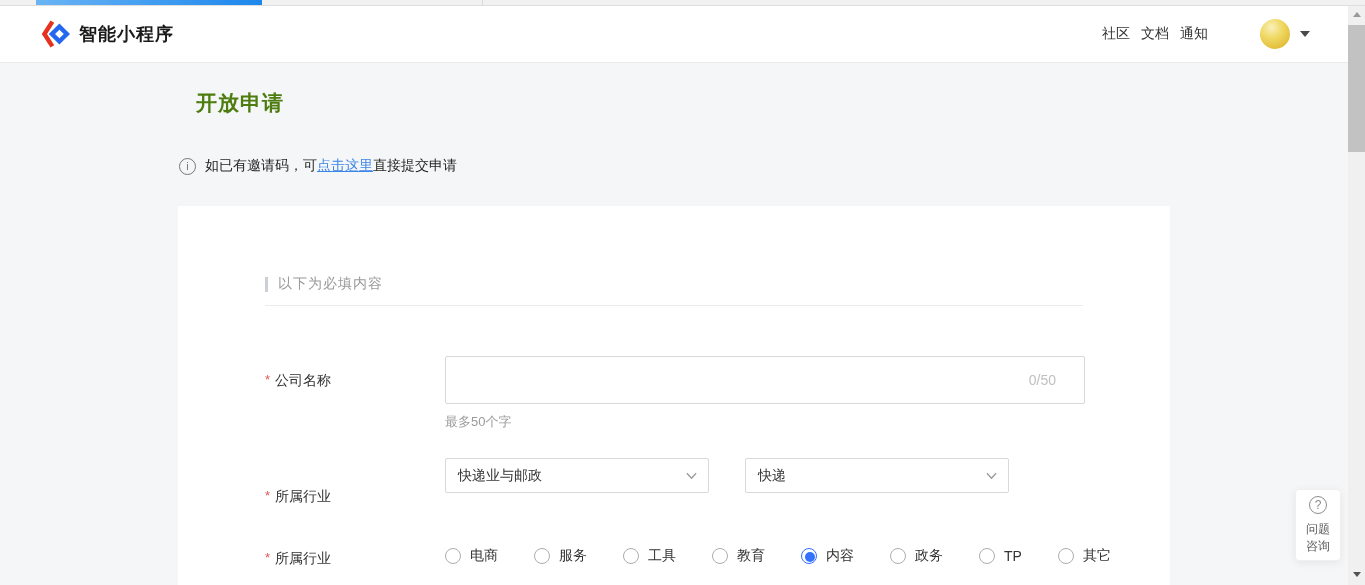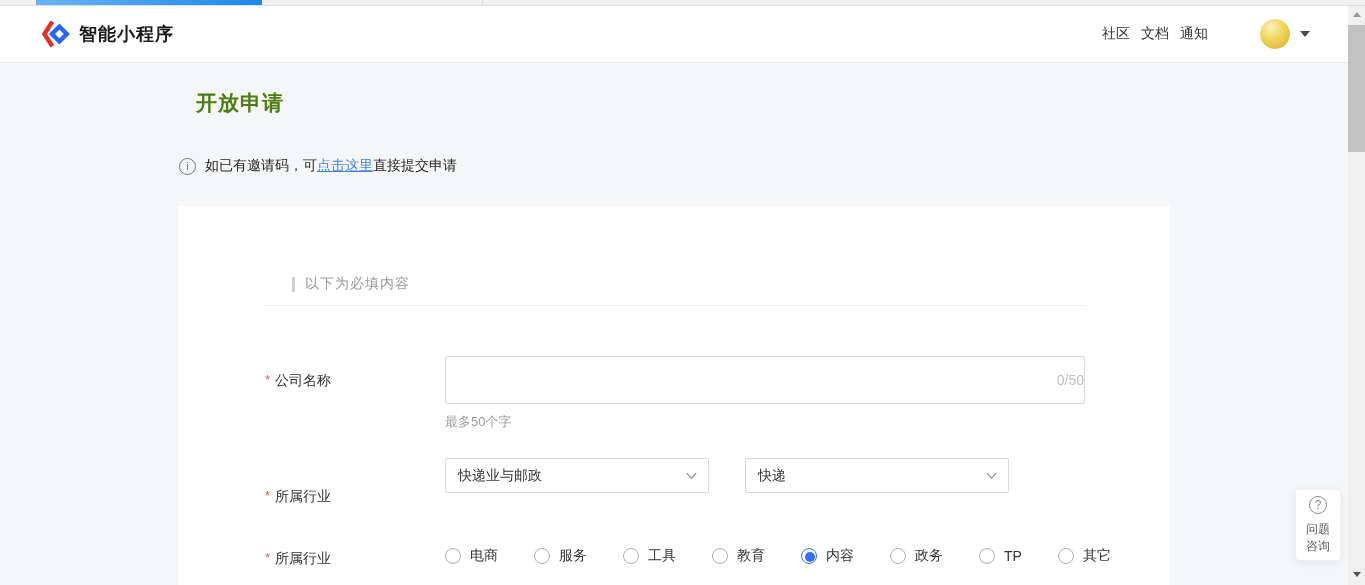--- a/index.html
+++ b/index.html
@@ -61,21 +61,21 @@
     margin-right:9px; flex:0 0 auto;
   }
   .notice a { color:#3d85e8; text-decoration:underline; cursor:pointer; }
 
   
   .card {
     position:absolute; left:178px; top:206px; width:992px; height:379px;
     background:#ffffff;
   }
   .section-head {
-    position:absolute; left:87px; top:69px; display:flex; align-items:center;margin-left:27px;
+    position:absolute; left:87px; top:69px; display:flex; align-items:center;
   }
   .section-bar { width:3px; height:15px; background:#ccd0d6; margin-right:10px; }
   .section-title { font-size:14px; color:#9a9a9a; letter-spacing:1px; }
   .section-divider {
     position:absolute; left:87px; top:99px; width:818px; height:1px; background:#ebebeb;
   }
 
   .field-label { position:absolute; left:87px; font-size:14px; color:#333; }
   .req { color:#e45656; font-size:13px; margin-right:5px; vertical-align:1px; }
 
@@ -86,21 +86,21 @@
   .company-input-wrap {
     position:absolute; left:267px; top:150px; width:640px; height:48px;
     border:1px solid #d9d9d9; border-radius:2px; background:#fff;
   }
   .company-input-wrap input {
     width:100%; height:100%; border:none; outline:none;
     padding:0 64px 0 14px; font-size:14px; color:#333; background:transparent;
     font-family:inherit;
   }
   .char-counter {
-    position:absolute; right:0; top:50%; transform:translateY(-50%);
+    position:absolute; right:28px; top:50%; transform:translateY(-50%);
     font-size:14px; color:#bfbfbf;
   }
   .field-hint { position:absolute; left:267px; top:207px; font-size:13px; color:#9b9b9b; }
 
   .select-box {
     position:absolute; top:252px; width:264px; height:35px;
     border:1px solid #d9d9d9; border-radius:2px; background:#fff;
     font-size:14px; color:#333; line-height:33px; padding:0 30px 0 12px;
     cursor:pointer;
   }

